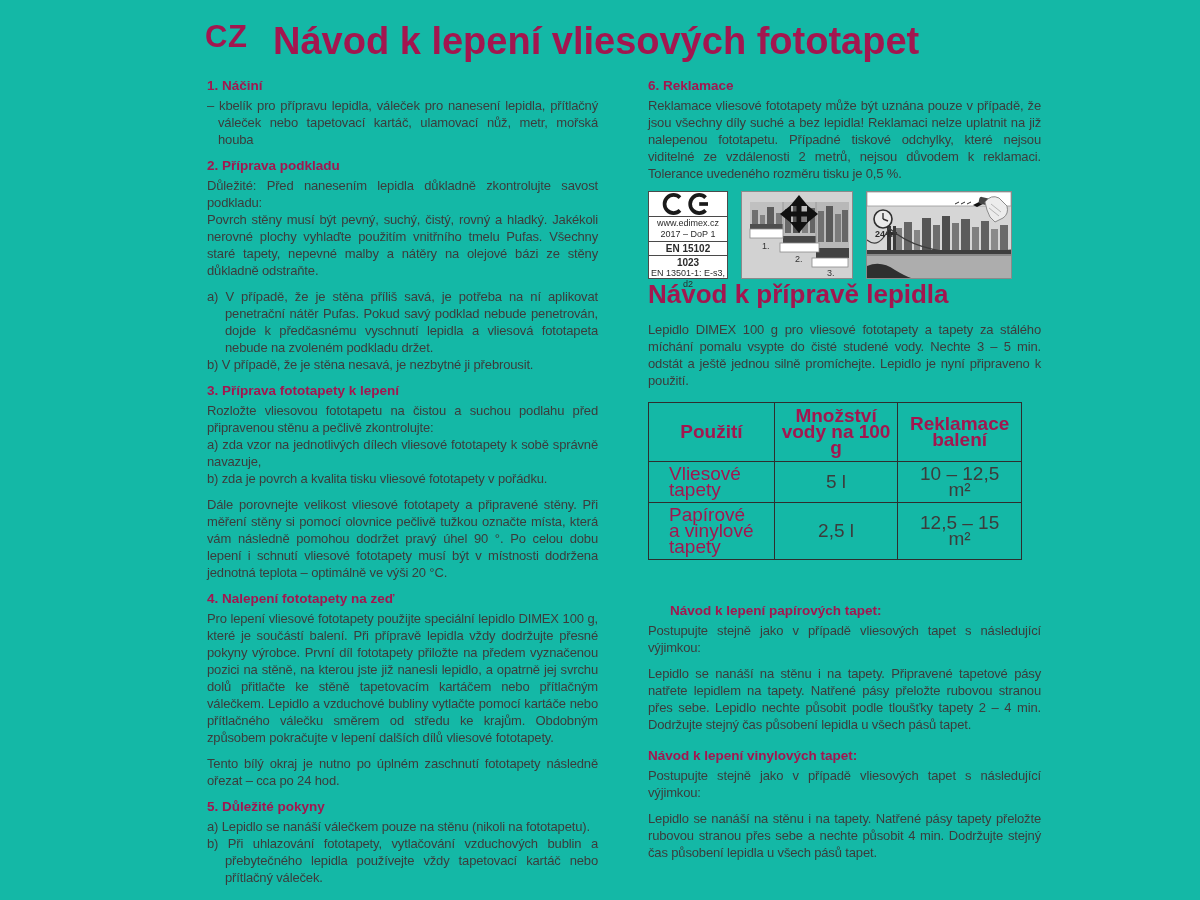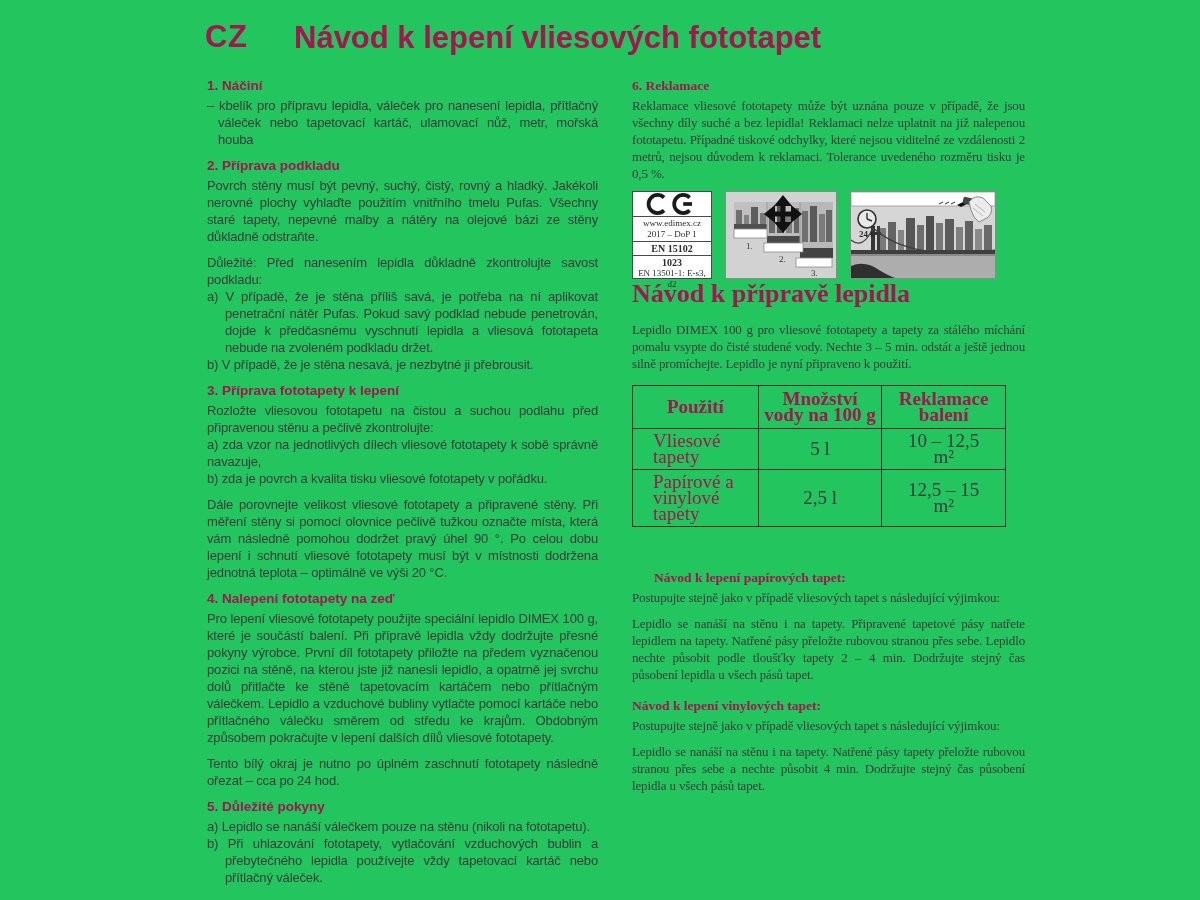--- a/index.html
+++ b/index.html
@@ -1,31 +1,31 @@
 <!DOCTYPE html>
 <html><head>
 <meta charset="utf-8">
 <style>
   * { margin:0; padding:0; box-sizing:border-box; }
   html,body { background:#ffffff; }
   .page {
-    position:relative; width:1200px; height:900px; background:#22c55e; overflow:hidden;
+    position:relative; width:1200px; height:900px; background:#14b8a6; overflow:hidden;
     font-family:"Liberation Sans", sans-serif; color:#3c3c3c;
   }
   .lang-badge {
     position:absolute; left:205px; top:19px;
     font-size:31px; font-weight:bold; color:#a3164f; letter-spacing:0.5px;
   }
   .page-title {
-    position:absolute; left:294px; top:20px;
-    font-size:31px; font-weight:bold; color:#a3164f;text-align:center;
+    position:absolute; left:273px; top:20px;
+    font-size:38px; font-weight:bold; color:#a3164f;text-align:center;
   }
   .col { position:absolute; top:77px; }
   .col-left  { left:207px; width:391px; }
-  .col-right { left:632px; width:393px;font-family:Liberation Serif, serif; }
+  .col-right { left:648px; width:393px; }
 
   .h-small {
     color:#a3164f; font-weight:bold; font-size:13.5px; line-height:17px;
     margin:9px 0 3px;
   }
   .h-small.first { margin-top:0; }
   .para {
     font-size:13px; line-height:17px; letter-spacing:-0.15px;
     text-align:justify; margin:0 0 9px;
   }
@@ -75,22 +75,22 @@
 <div class="page">
 
   <div class="lang-badge">CZ</div>
   <div class="page-title">Návod k lepení vliesových fototapet</div>
 
   <div class="col col-left">
     <div class="h-small first">1. Náčiní</div>
     <div class="para hang-sm">– kbelík pro přípravu lepidla, váleček pro nanesení lepidla, přítlačný váleček nebo tapetovací kartáč, ulamovací nůž, metr, mořská houba</div>
 
     <div class="h-small">2. Příprava podkladu</div>
+    <div class="para tight">Důležité: Před nanesením lepidla důkladně zkontrolujte savost podkladu:</div>
     <div class="para">Povrch stěny musí být pevný, suchý, čistý, rovný a hladký. Jakékoli nerovné plochy vyhlaďte použitím vnitřního tmelu Pufas. Všechny staré tapety, nepevné malby a nátěry na olejové bázi ze stěny důkladně odstraňte.</div>
-    <div class="para tight">Důležité: Před nanesením lepidla důkladně zkontrolujte savost podkladu:</div>
     <div class="para tight hang">a) V případě, že je stěna příliš savá, je potřeba na ní aplikovat penetrační nátěr Pufas. Pokud savý podklad nebude penetrován, dojde k předčasnému vyschnutí lepidla a vliesová fototapeta nebude na zvoleném podkladu držet.</div>
     <div class="para hang">b) V případě, že je stěna nesavá, je nezbytné ji přebrousit.</div>
 
     <div class="h-small">3. Příprava fototapety k lepení</div>
     <div class="para tight">Rozložte vliesovou fototapetu na čistou a suchou podlahu před připravenou stěnu a pečlivě zkontrolujte:</div>
     <div class="para tight">a) zda vzor na jednotlivých dílech vliesové fototapety k sobě správně navazuje,</div>
     <div class="para">b) zda je povrch a kvalita tisku vliesové fototapety v pořádku.</div>
     <div class="para">Dále porovnejte velikost vliesové fototapety a připravené stěny. Při měření stěny si pomocí olovnice pečlivě tužkou označte místa, která vám následně pomohou dodržet pravý úhel 90 °. Po celou dobu lepení i schnutí vliesové fototapety musí být v místnosti dodržena jednotná teplota – optimálně ve výši 20 °C.</div>
 
     <div class="h-small">4. Nalepení fototapety na zeď</div>

